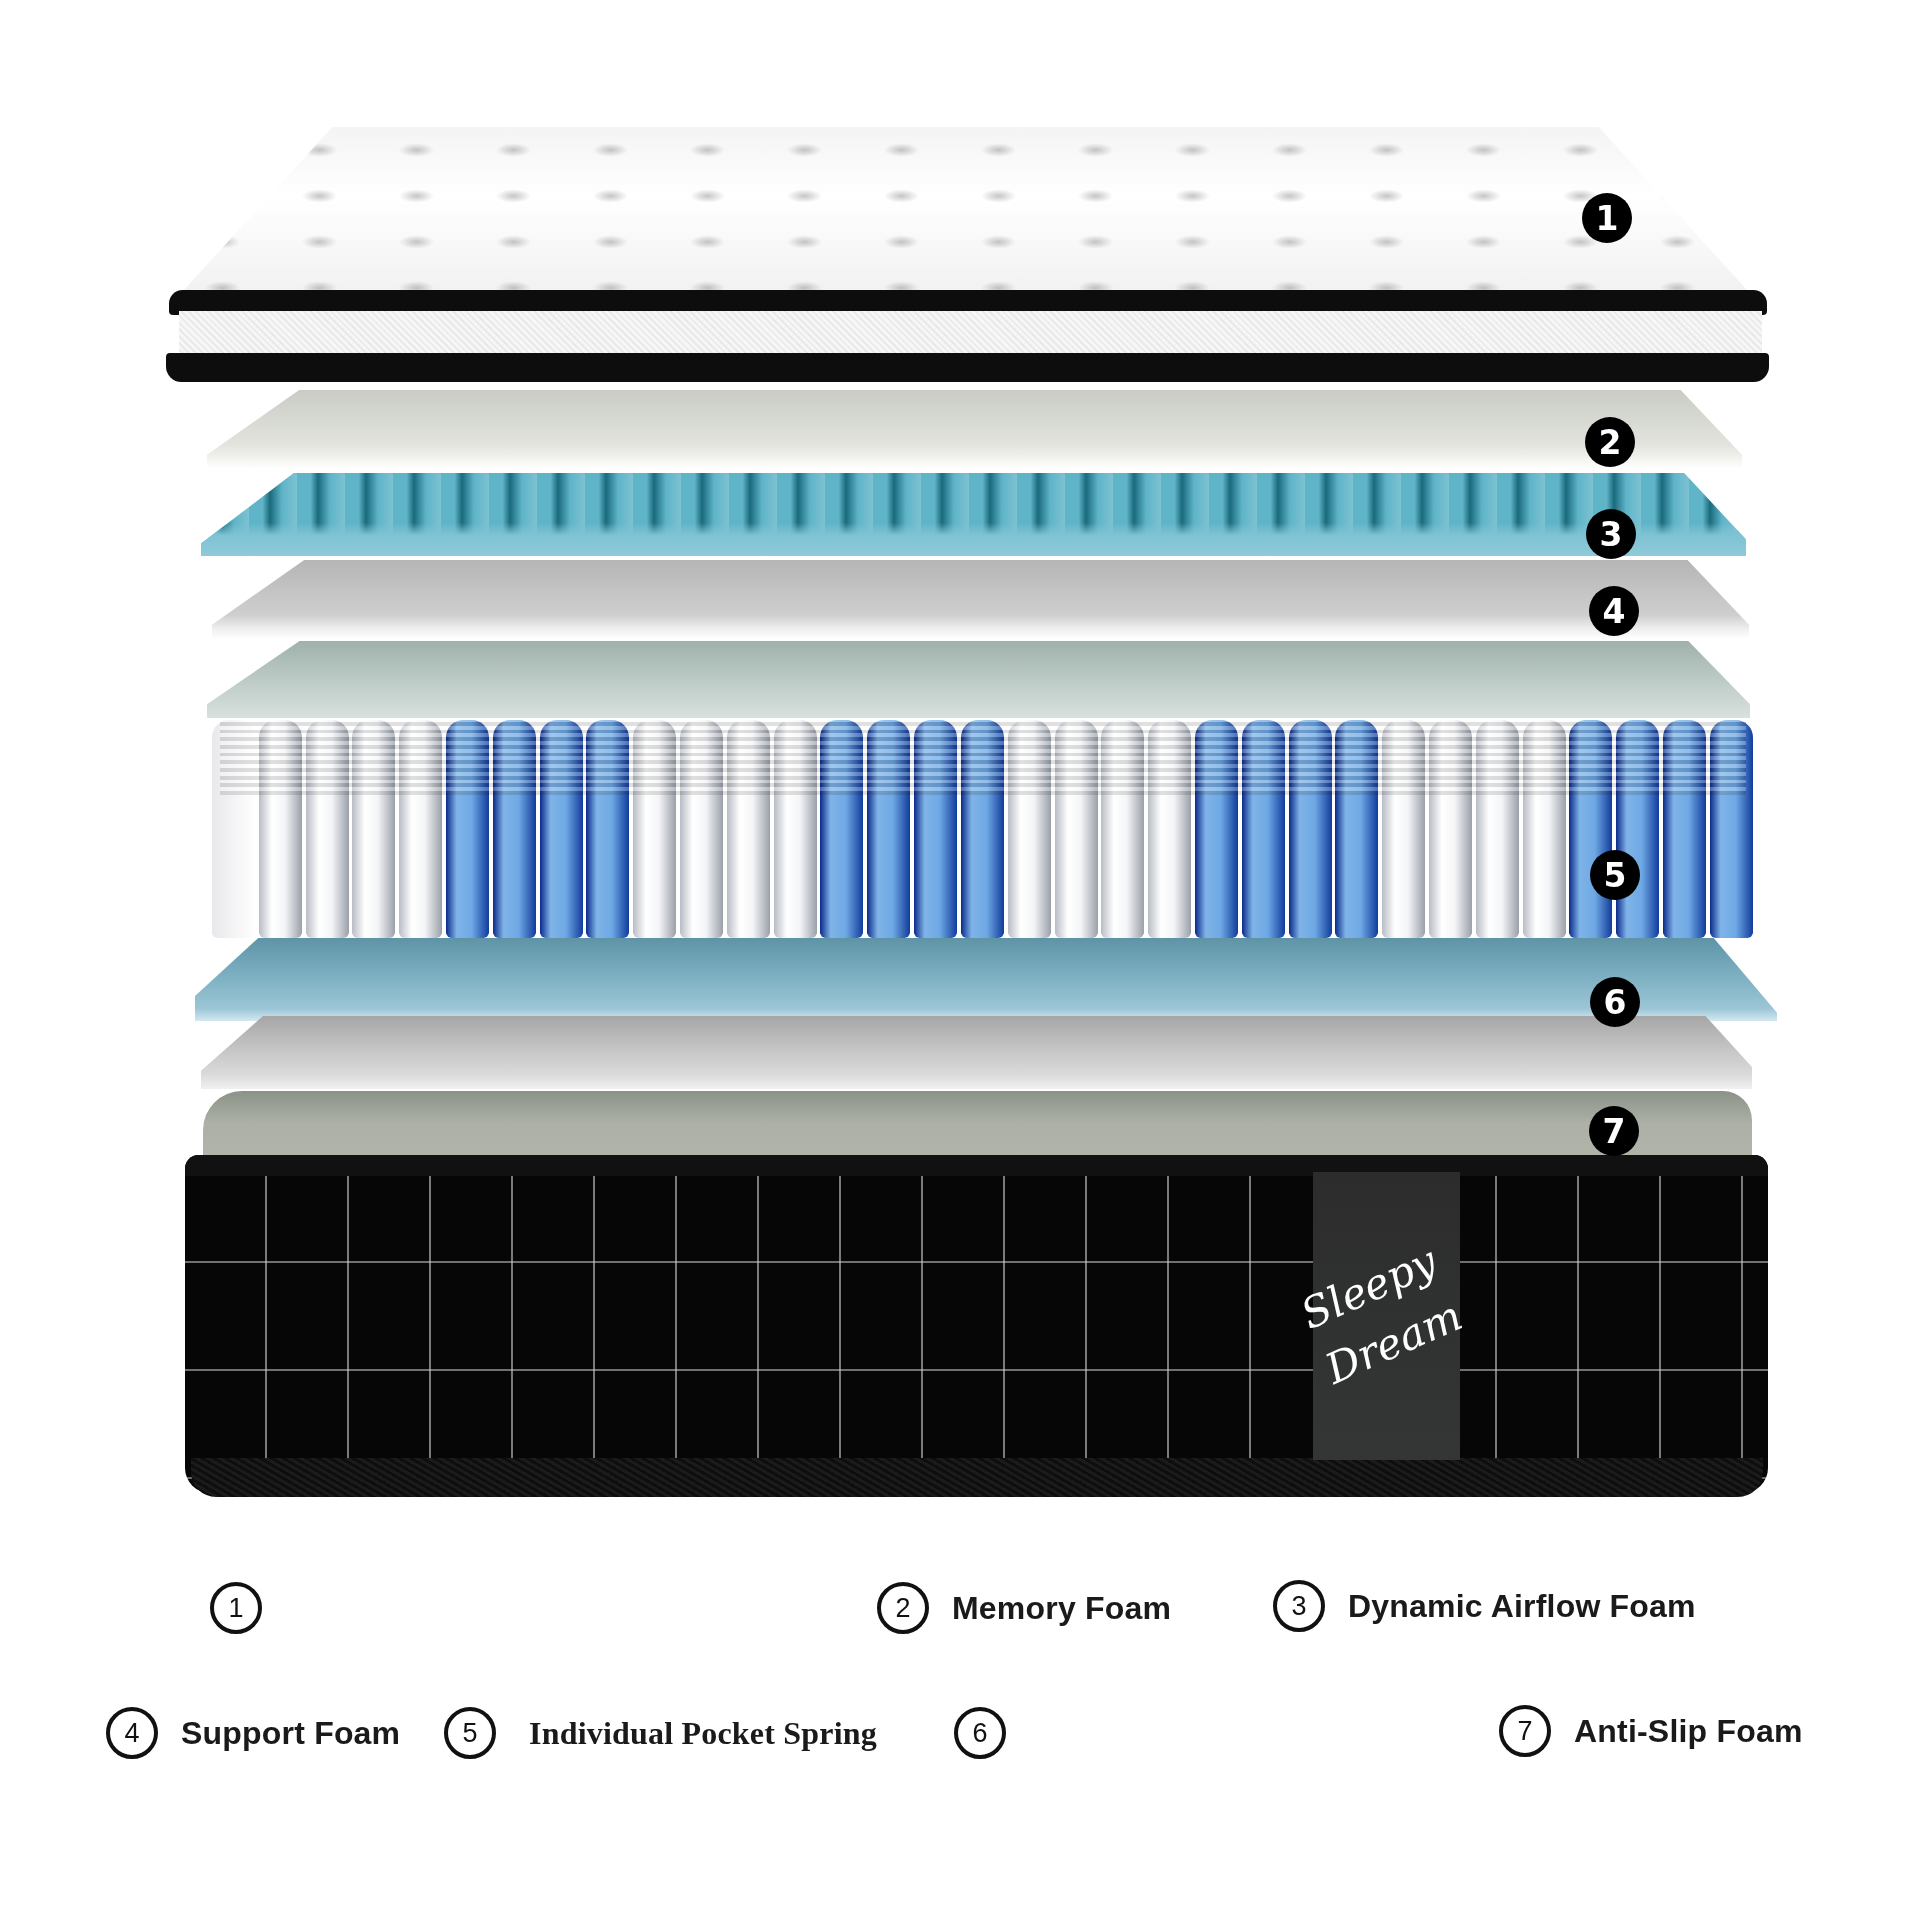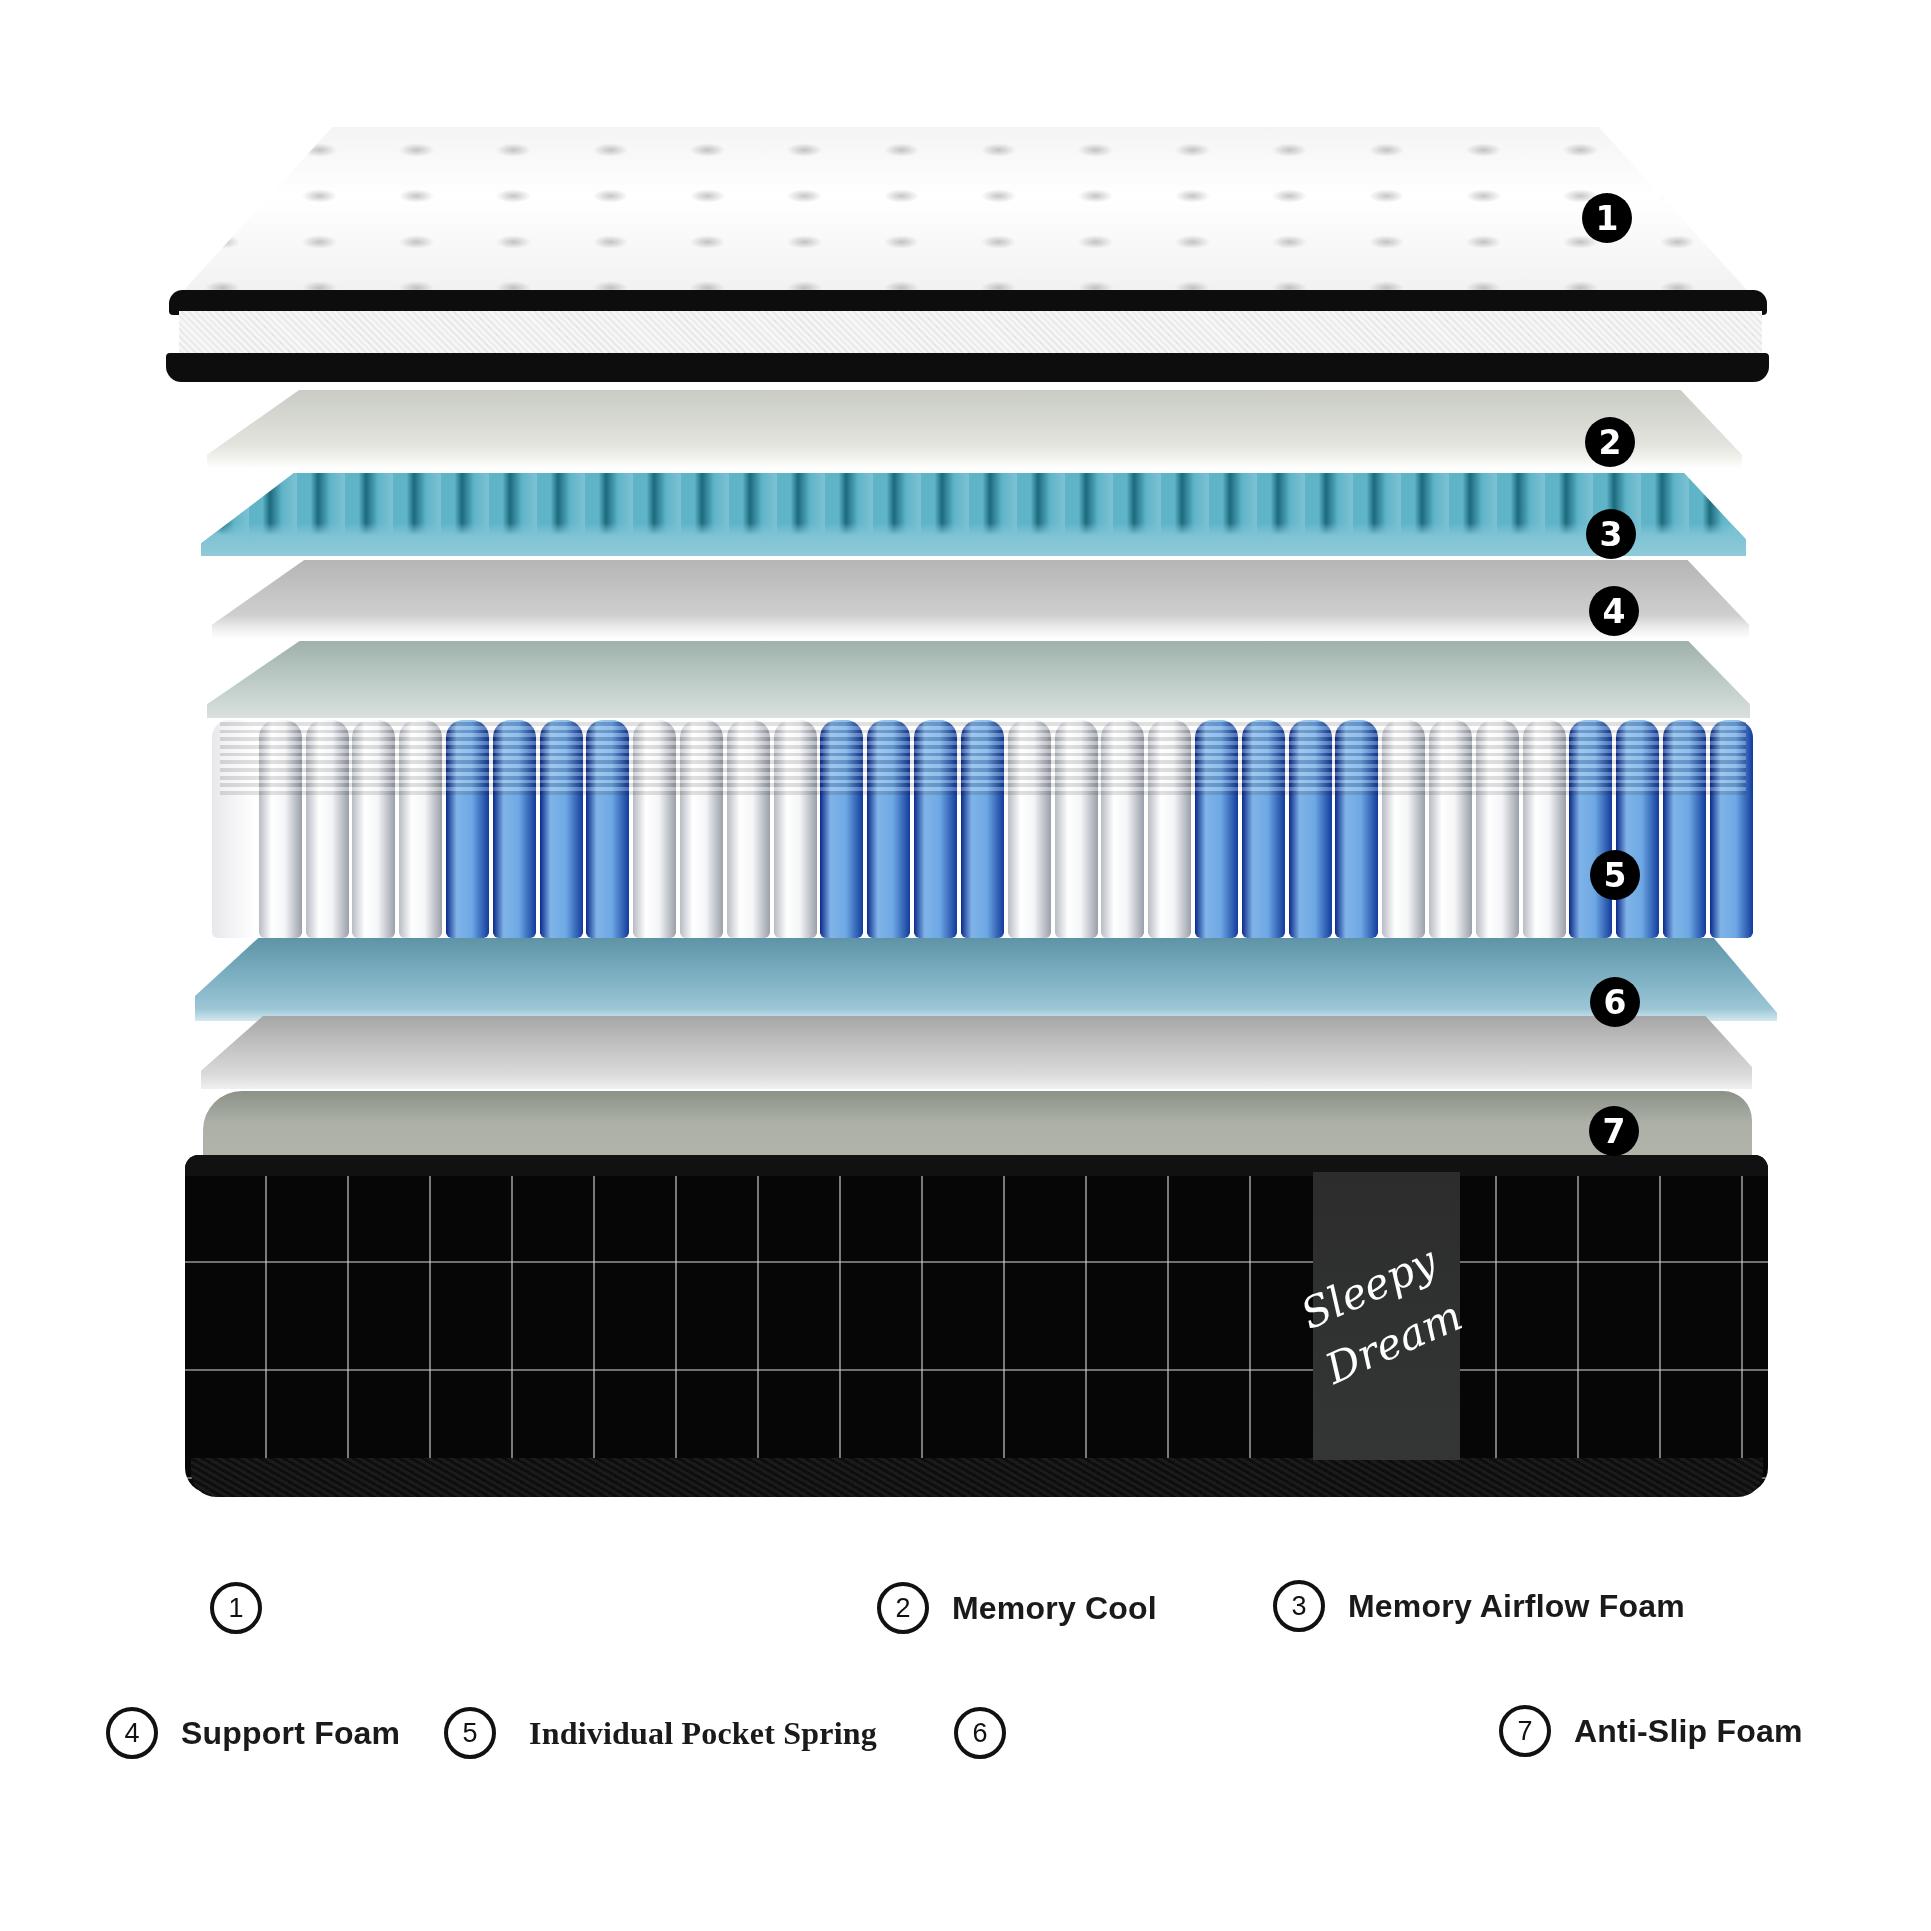--- a/index.html
+++ b/index.html
@@ -152,27 +152,27 @@
 <div>
   <div class="abs legend-item" style="left:210px; top:1582px;">
     <div class="legend-circle">
         <span>1</span>
       </div>
   </div>
   <div class="abs legend-item" style="left:877px; top:1582px;">
     <div class="legend-circle">
         <span>2</span>
       </div>
-    <span class="legend-label">Memory Cool</span>
+    <span class="legend-label">Memory Foam</span>
   </div>
   <div class="abs legend-item" style="left:1273px; top:1580px;">
     <div class="legend-circle">
         <span>3</span>
       </div>
-    <span class="legend-label">Memory  Airflow Foam</span>
+    <span class="legend-label">Dynamic  Airflow Foam</span>
   </div>
 
   <div class="abs legend-item" style="left:106px; top:1707px;">
     <div class="legend-circle">
         <span>4</span>
       </div>
     <span class="legend-label">Support Foam</span>
   </div>
   <div class="abs legend-item" style="left:444px; top:1707px;">
     <div class="legend-circle">

